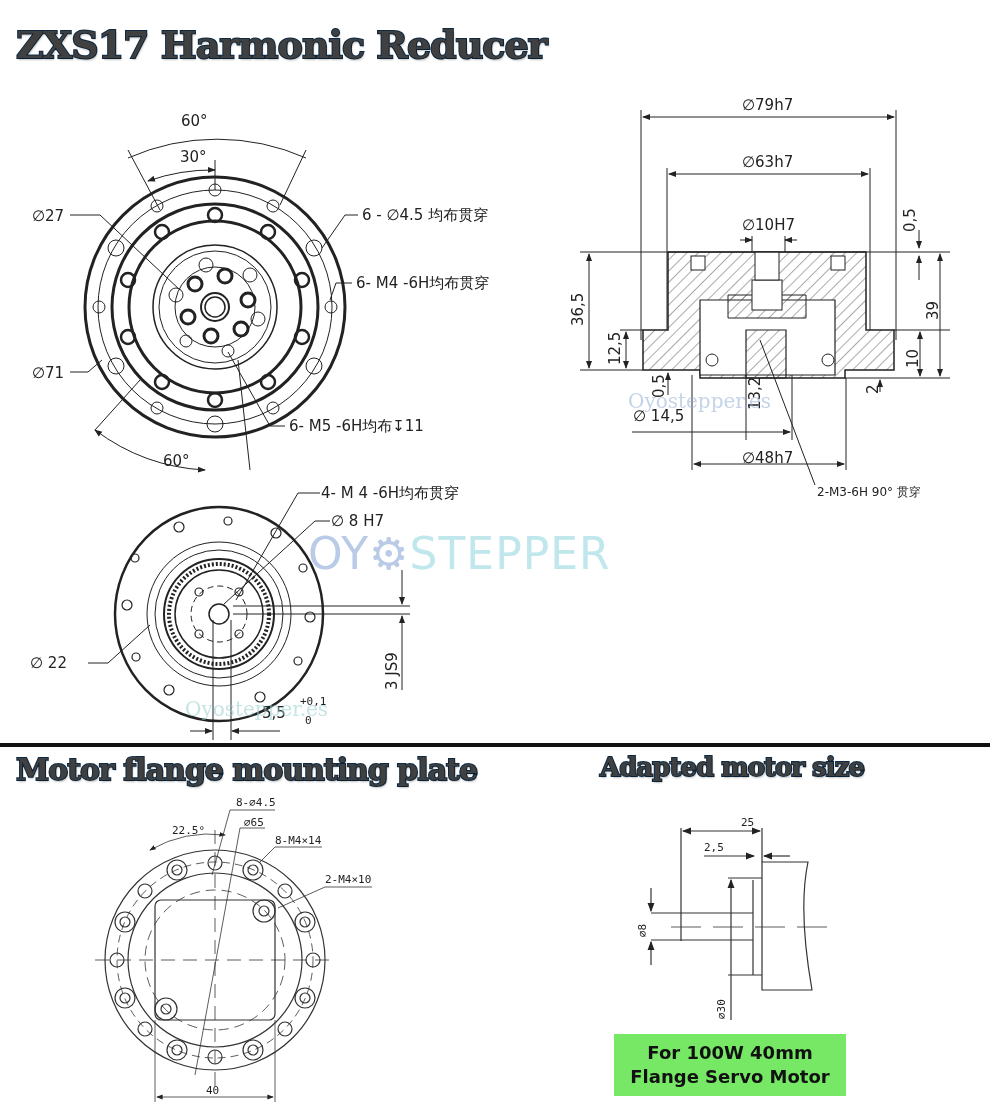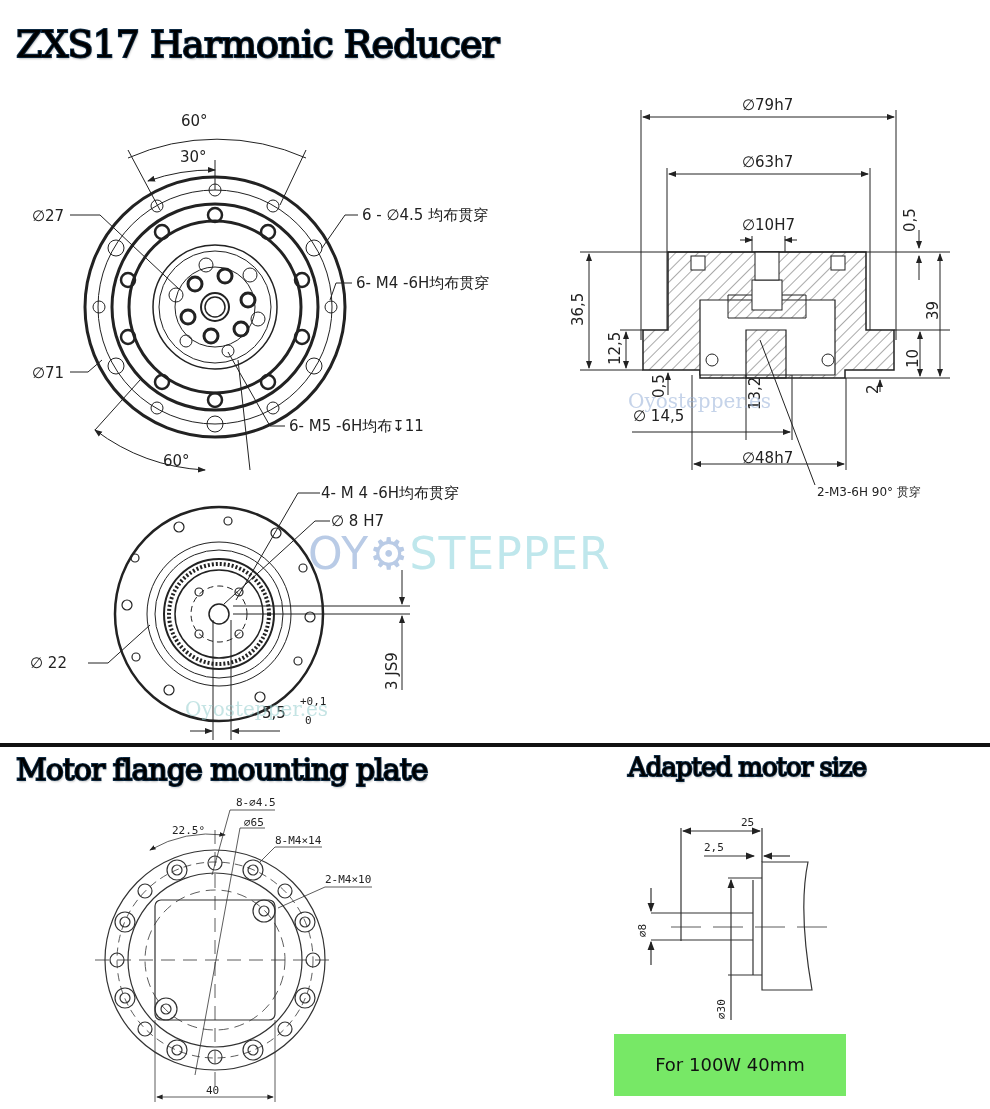--- a/index.html
+++ b/index.html
@@ -1,27 +1,27 @@
 <!DOCTYPE html>
 <html><head>
 <meta charset="utf-8">
 <style>
   html,body{margin:0;padding:0;background:#fff;}
   body{width:990px;height:1109px;position:relative;overflow:hidden;font-family:"DejaVu Sans",sans-serif;color:#222;}
-  .title{position:absolute;font-family:"DejaVu Serif",serif;font-weight:normal;color:#000000;
+  .title{position:absolute;font-family:"DejaVu Serif",serif;font-weight:bold;color:#404040;
     -webkit-text-stroke:2px #0d2a44;paint-order:stroke fill;letter-spacing:-1px;
     text-shadow:1px 2px 2px rgba(0,0,0,0.25);}
   #t-main{left:16px;top:22px;font-size:38px;}
   #t-flange{left:16px;top:752px;font-size:30px;}
-  #t-motor{left:600px;top:752px;font-size:26px;margin-left:28px;}
+  #t-motor{left:600px;top:752px;font-size:26px;}
   svg{position:absolute;left:0;top:0;}
   .divider{position:absolute;left:0;top:743px;width:990px;height:4px;background:#111;}
   .green-box{position:absolute;left:614px;top:1034px;width:232px;height:62px;background:#77e866;
     display:flex;flex-direction:column;align-items:center;justify-content:center;
-    font-family:"DejaVu Sans",sans-serif;font-weight:normal;font-size:18px;color:#111;line-height:24px;}
+    font-family:"DejaVu Sans",sans-serif;font-weight:bold;font-size:18px;color:#111;line-height:24px;}
   .wm-big{position:absolute;left:308px;top:528px;font-family:"DejaVu Sans",sans-serif;font-weight:normal;font-size:44px;letter-spacing:1px;}
   .wm-big .oy{color:#b9cbe6;}
   .wm-big .st{color:#bfe7ec;}
   .wm-small{position:absolute;font-family:"DejaVu Serif",serif;font-weight:normal;font-size:20px;color:rgba(150,175,215,0.55);}
   .lbl{font-family:"DejaVu Sans",sans-serif;font-size:15px;fill:#222;}
   .lbls{font-family:"DejaVu Sans",sans-serif;font-size:12px;fill:#222;}
   .lblm{font-family:"DejaVu Sans Mono",monospace;font-size:11px;fill:#222;}
 </style>
 </head>
 <body>
@@ -306,13 +306,14 @@
 </svg>
 
 <div class="wm-big">
   <span class="oy">OY</span><span class="oy">⚙</span><span class="st">STEPPER</span>
 </div>
 <div class="wm-small" style="left:628px;top:389px;">Oyostepper.es</div>
 <div class="wm-small" style="left:185px;top:697px;color:rgba(150,205,205,0.55);">Oyostepper.es</div>
 
 <div class="green-box">
   <span>For 100W 40mm</span>
+  <span>Flange Servo Motor</span>
 </div>
 
 </body></html>

